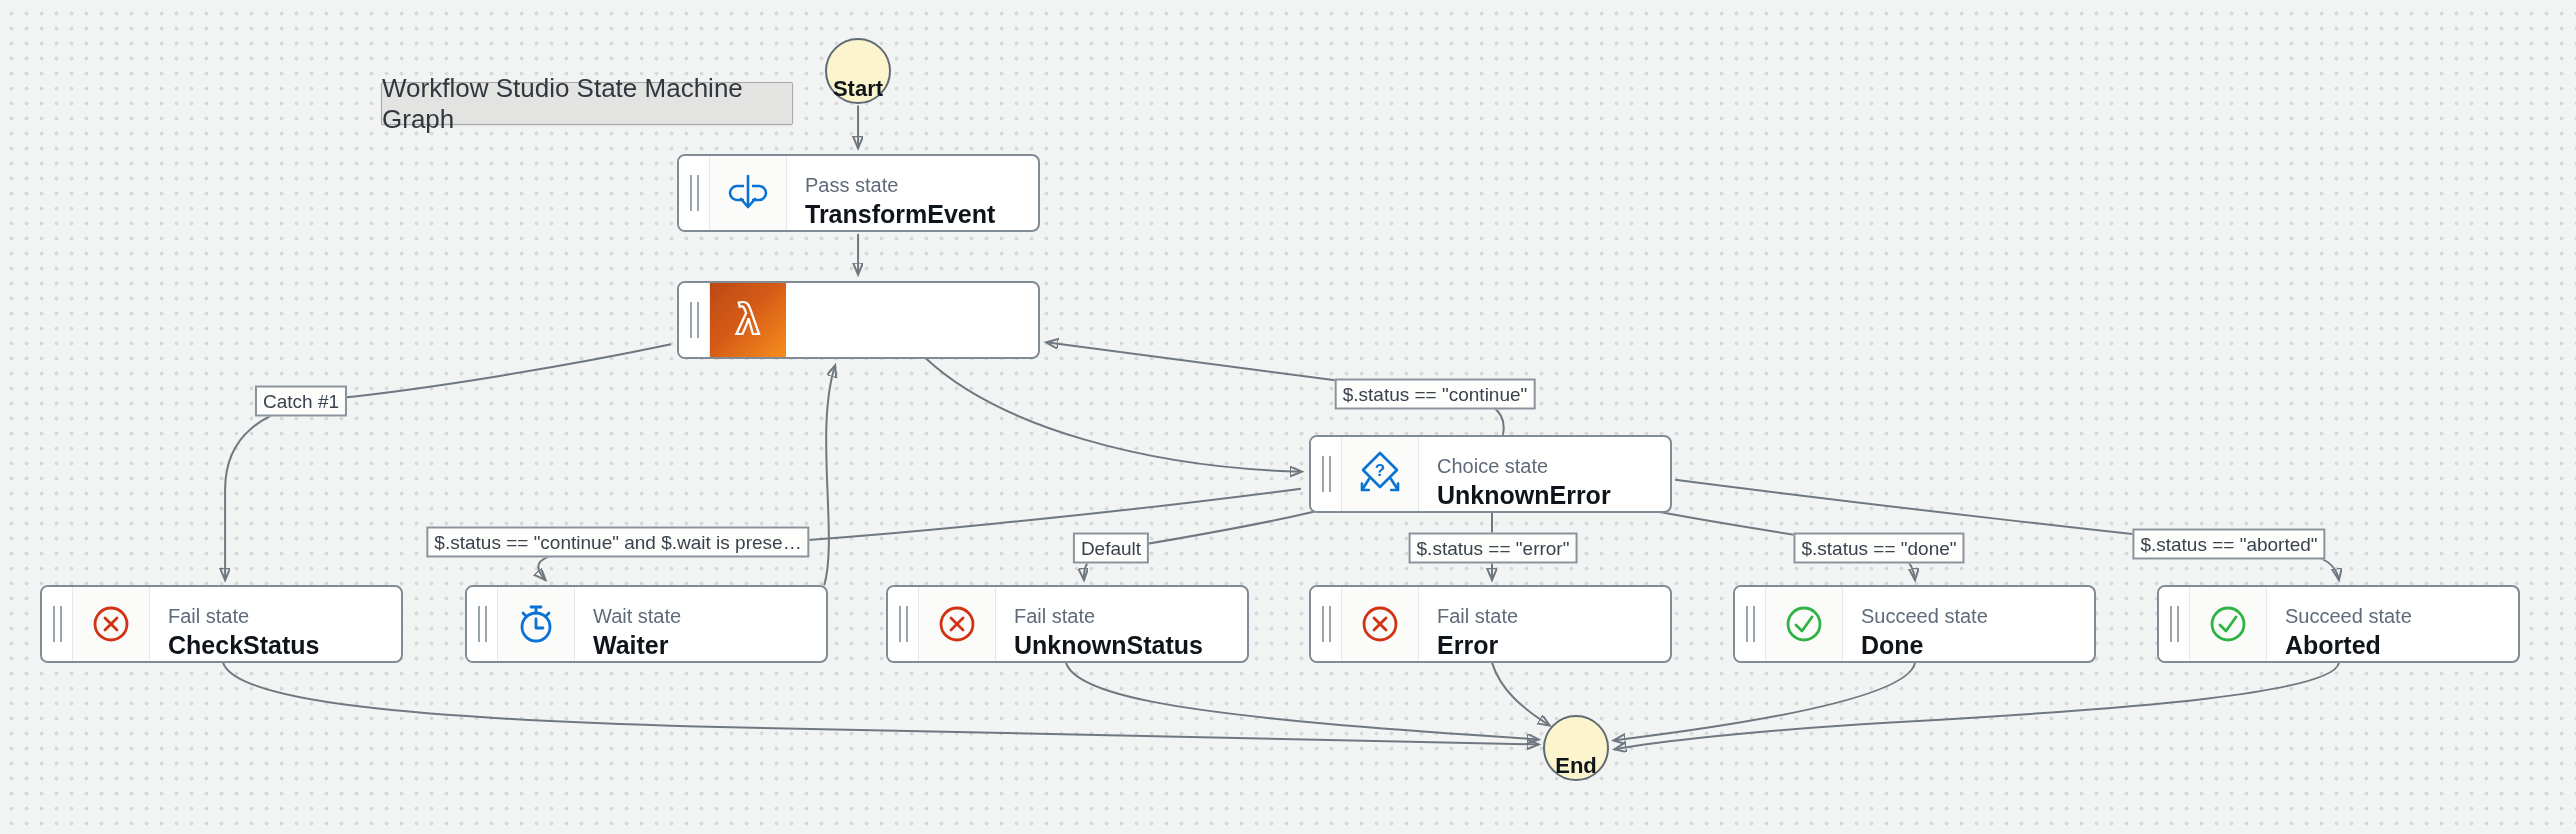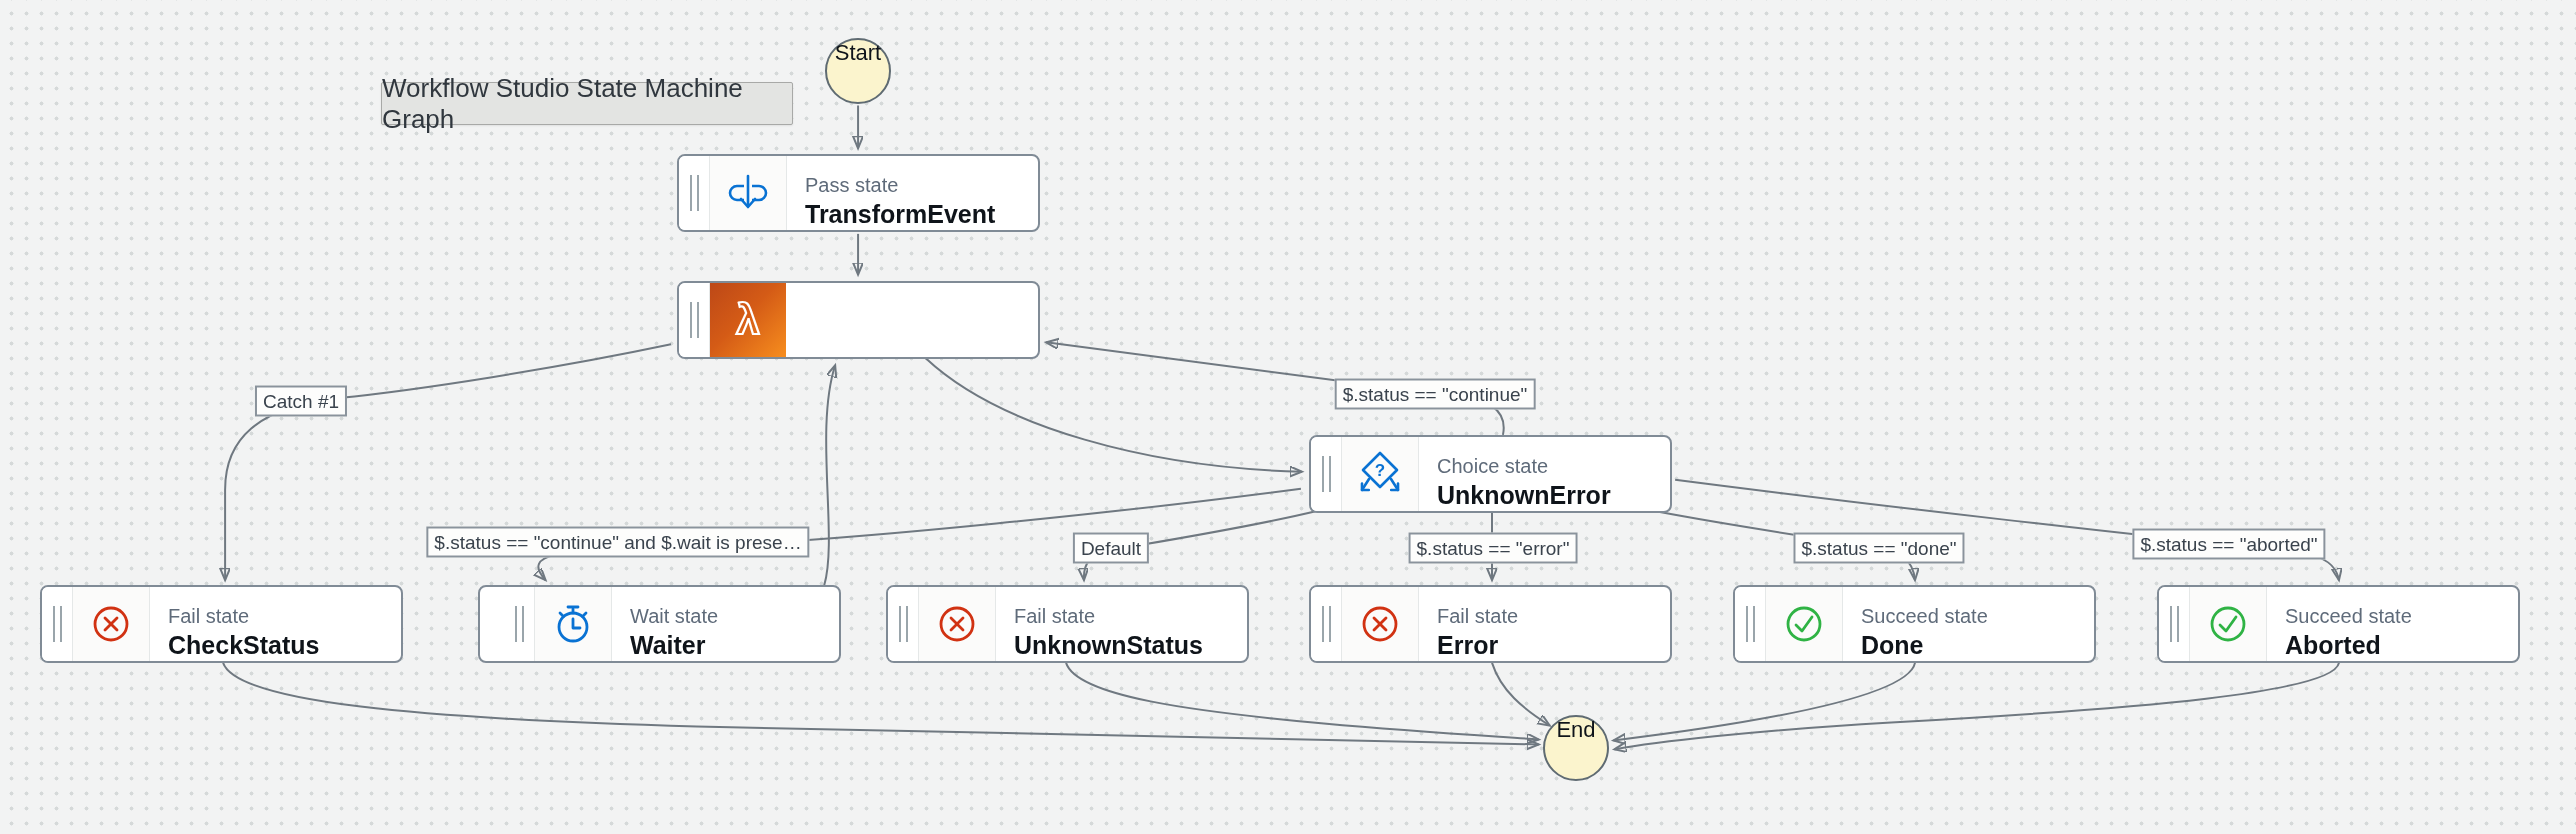--- a/index.html
+++ b/index.html
@@ -8,22 +8,22 @@
     background-color:#f2f3f3;
     background-image:radial-gradient(#d5d9d9 1.9px, transparent 2.1px);
     background-size:15px 15px;
     background-position:4px 6px;
   }
   svg.edges{position:absolute;left:0;top:0;width:2576px;height:834px;}
   svg.edges path{fill:none;stroke:#6f7880;stroke-width:2px;}
   .terminal{
     position:absolute;width:66px;height:66px;border-radius:50%;
     background:#fbf4cd;border:2px solid #5f6b72;box-sizing:border-box;
-    display:flex;align-items:flex-start;justify-content:center;
-    font-size:22px;font-weight:normal;color:#0f141a;z-index:3;
+    display:flex;align-items:flex-end;justify-content:center;
+    font-size:22px;font-weight:bold;color:#0f141a;z-index:3;
   }
   .state{
     position:absolute;width:363px;height:78px;background:#ffffff;
     border:2px solid #808b96;border-radius:8px;box-sizing:border-box;
     display:flex;align-items:stretch;z-index:3;overflow:hidden;
   }
   .handle{
     width:30px;flex:0 0 30px;border-right:1px solid #e5e8e8;
     display:flex;align-items:center;justify-content:center;background:#fff;
   }
@@ -150,21 +150,21 @@
               <path d="M18,18 L30,30"></path>
               <path d="M30,18 L18,30"></path>
             </g>
           </svg>
         </div>
       <div class="textcell">
         <span class="type-label">Fail state</span>
         <span class="state-name">CheckStatus</span>
       </div>
     </div>
-      <div class="state" style="left: 478px; top: 585px; padding-left: 24px;">
+      <div class="state" style="left: 465px; top: 585px;">
       <div class="handle">
         <div class="handle-bars"></div>
       </div>
       <div class="iconcell">
           <svg width="48" height="48" viewBox="0 0 48 48">
             <g fill="none" stroke="#0972d3" stroke-width="2.8" stroke-linecap="round" stroke-linejoin="round">
               <circle cx="24" cy="27" r="14"></circle>
               <path d="M24,9 L24,13"></path>
               <path d="M19,7 L29,7"></path>
               <path d="M11,13 L14.5,16.5"></path>

